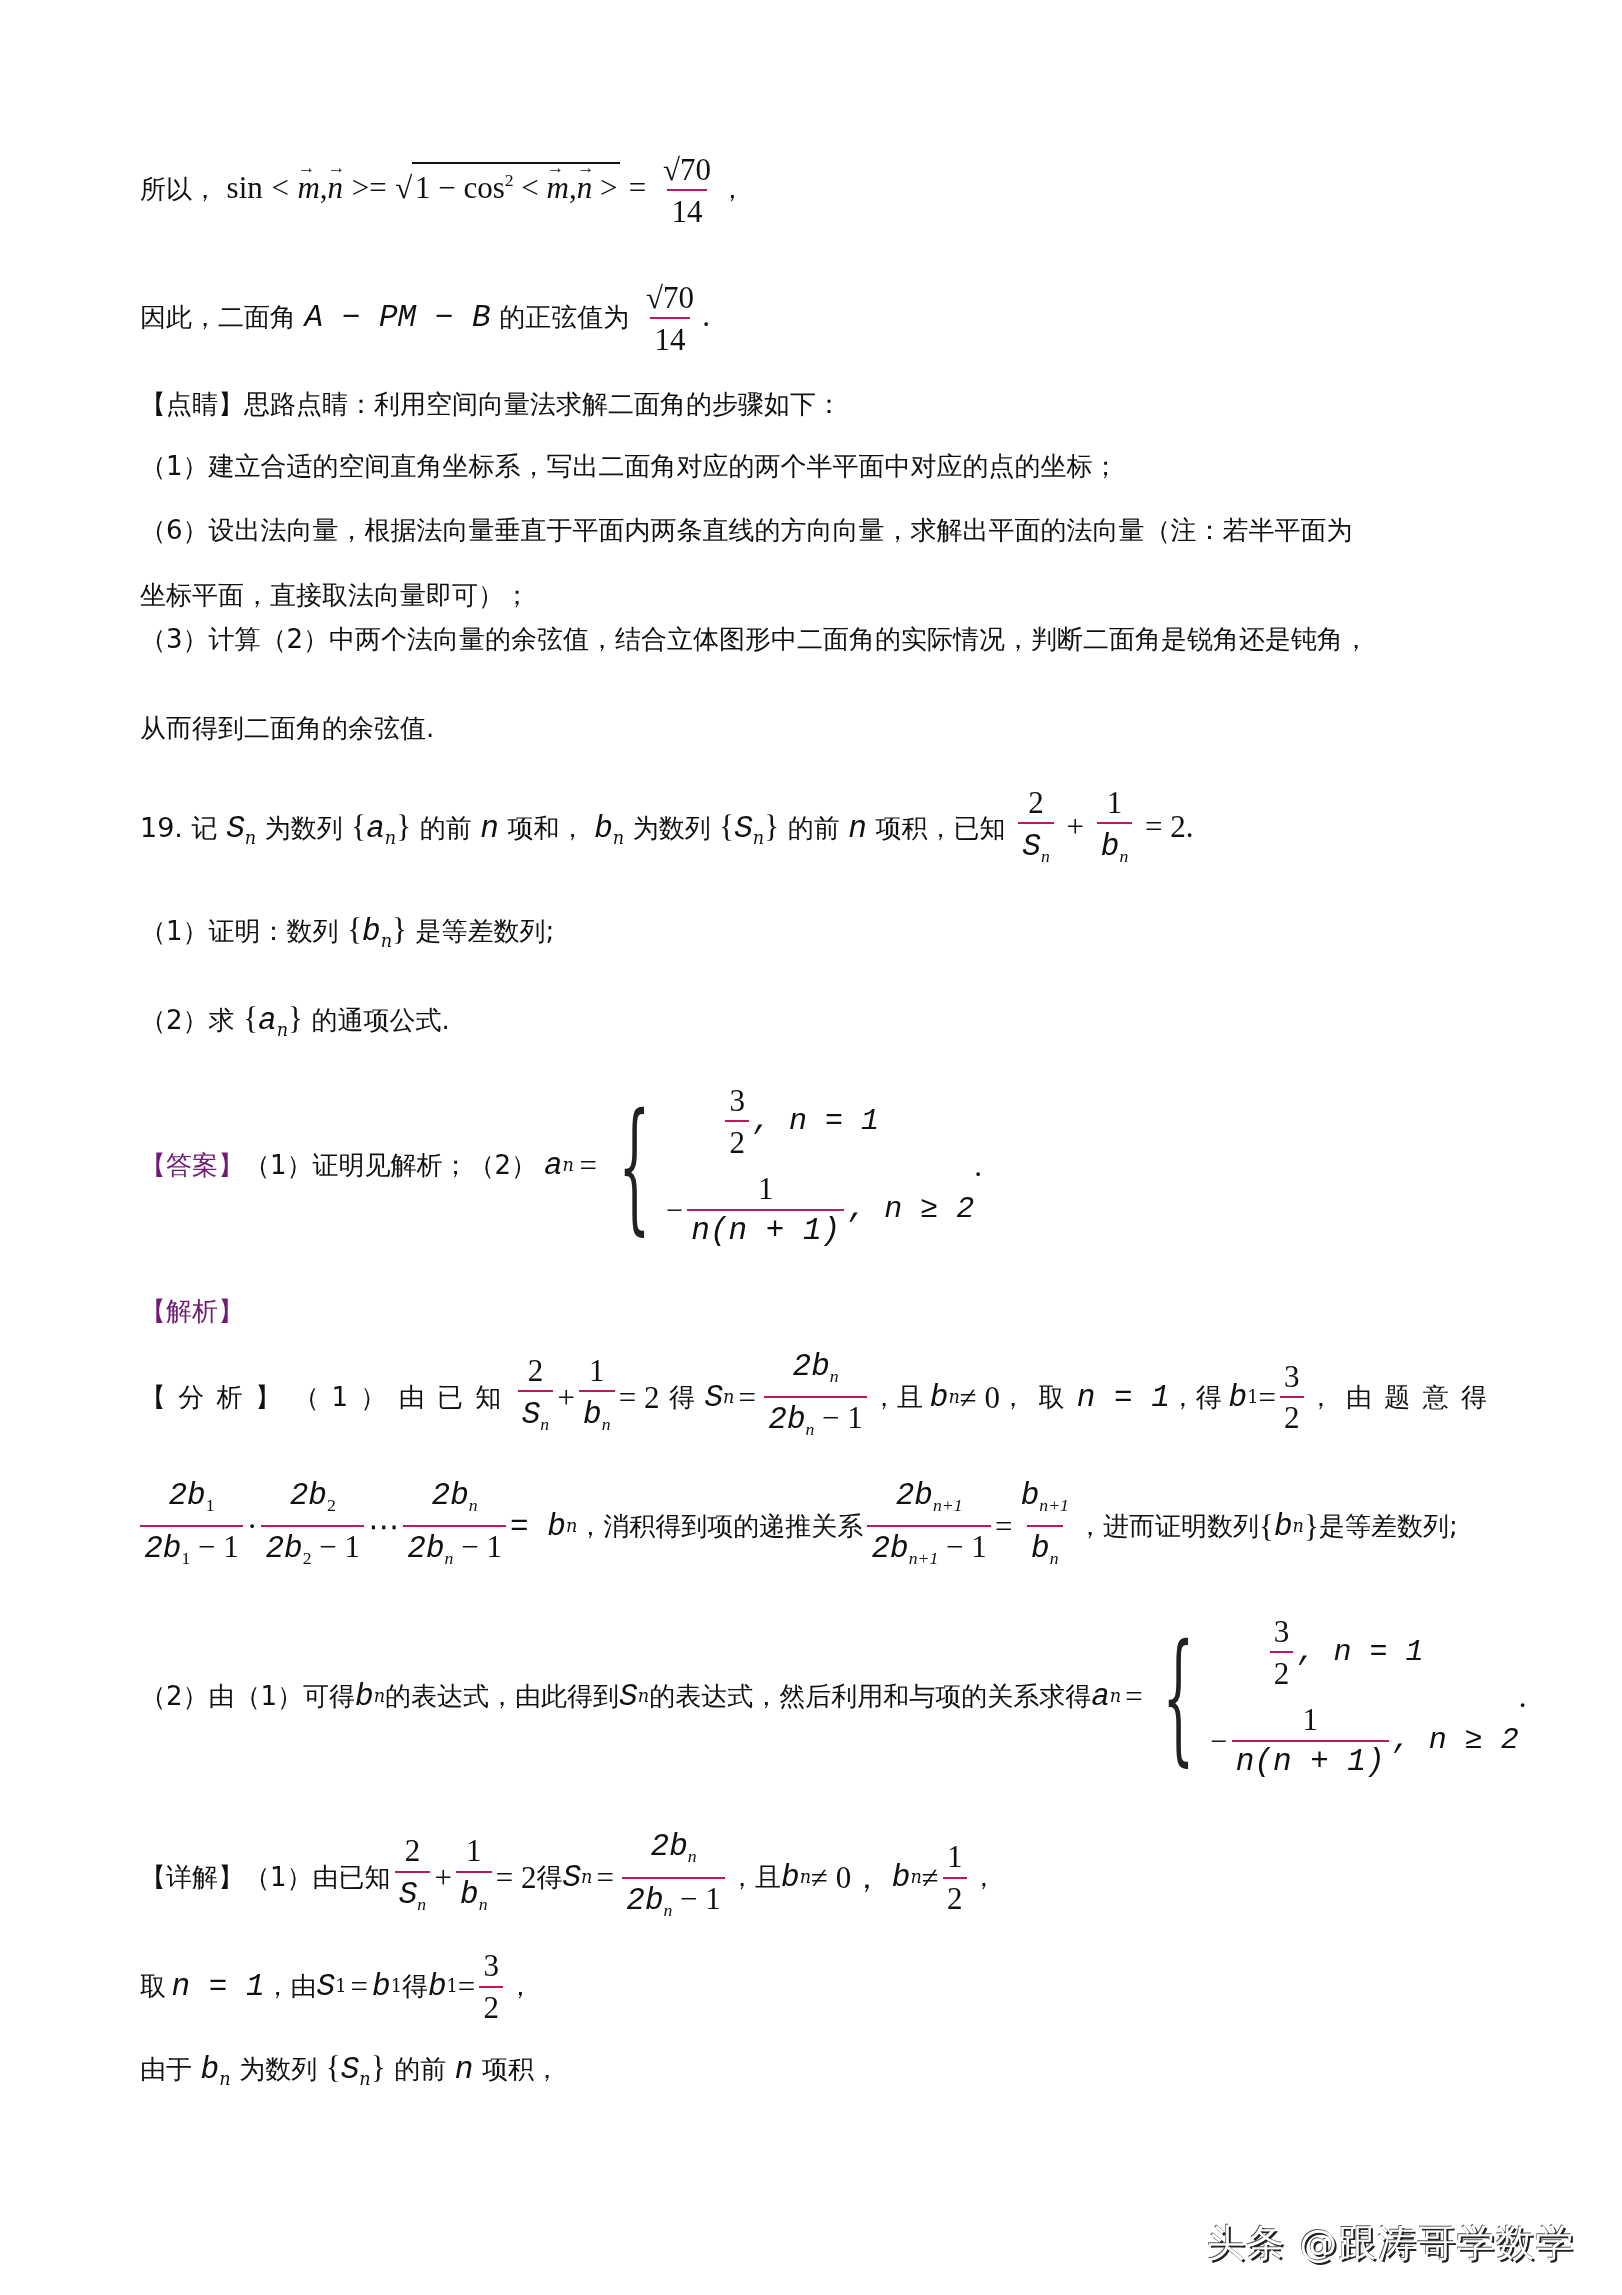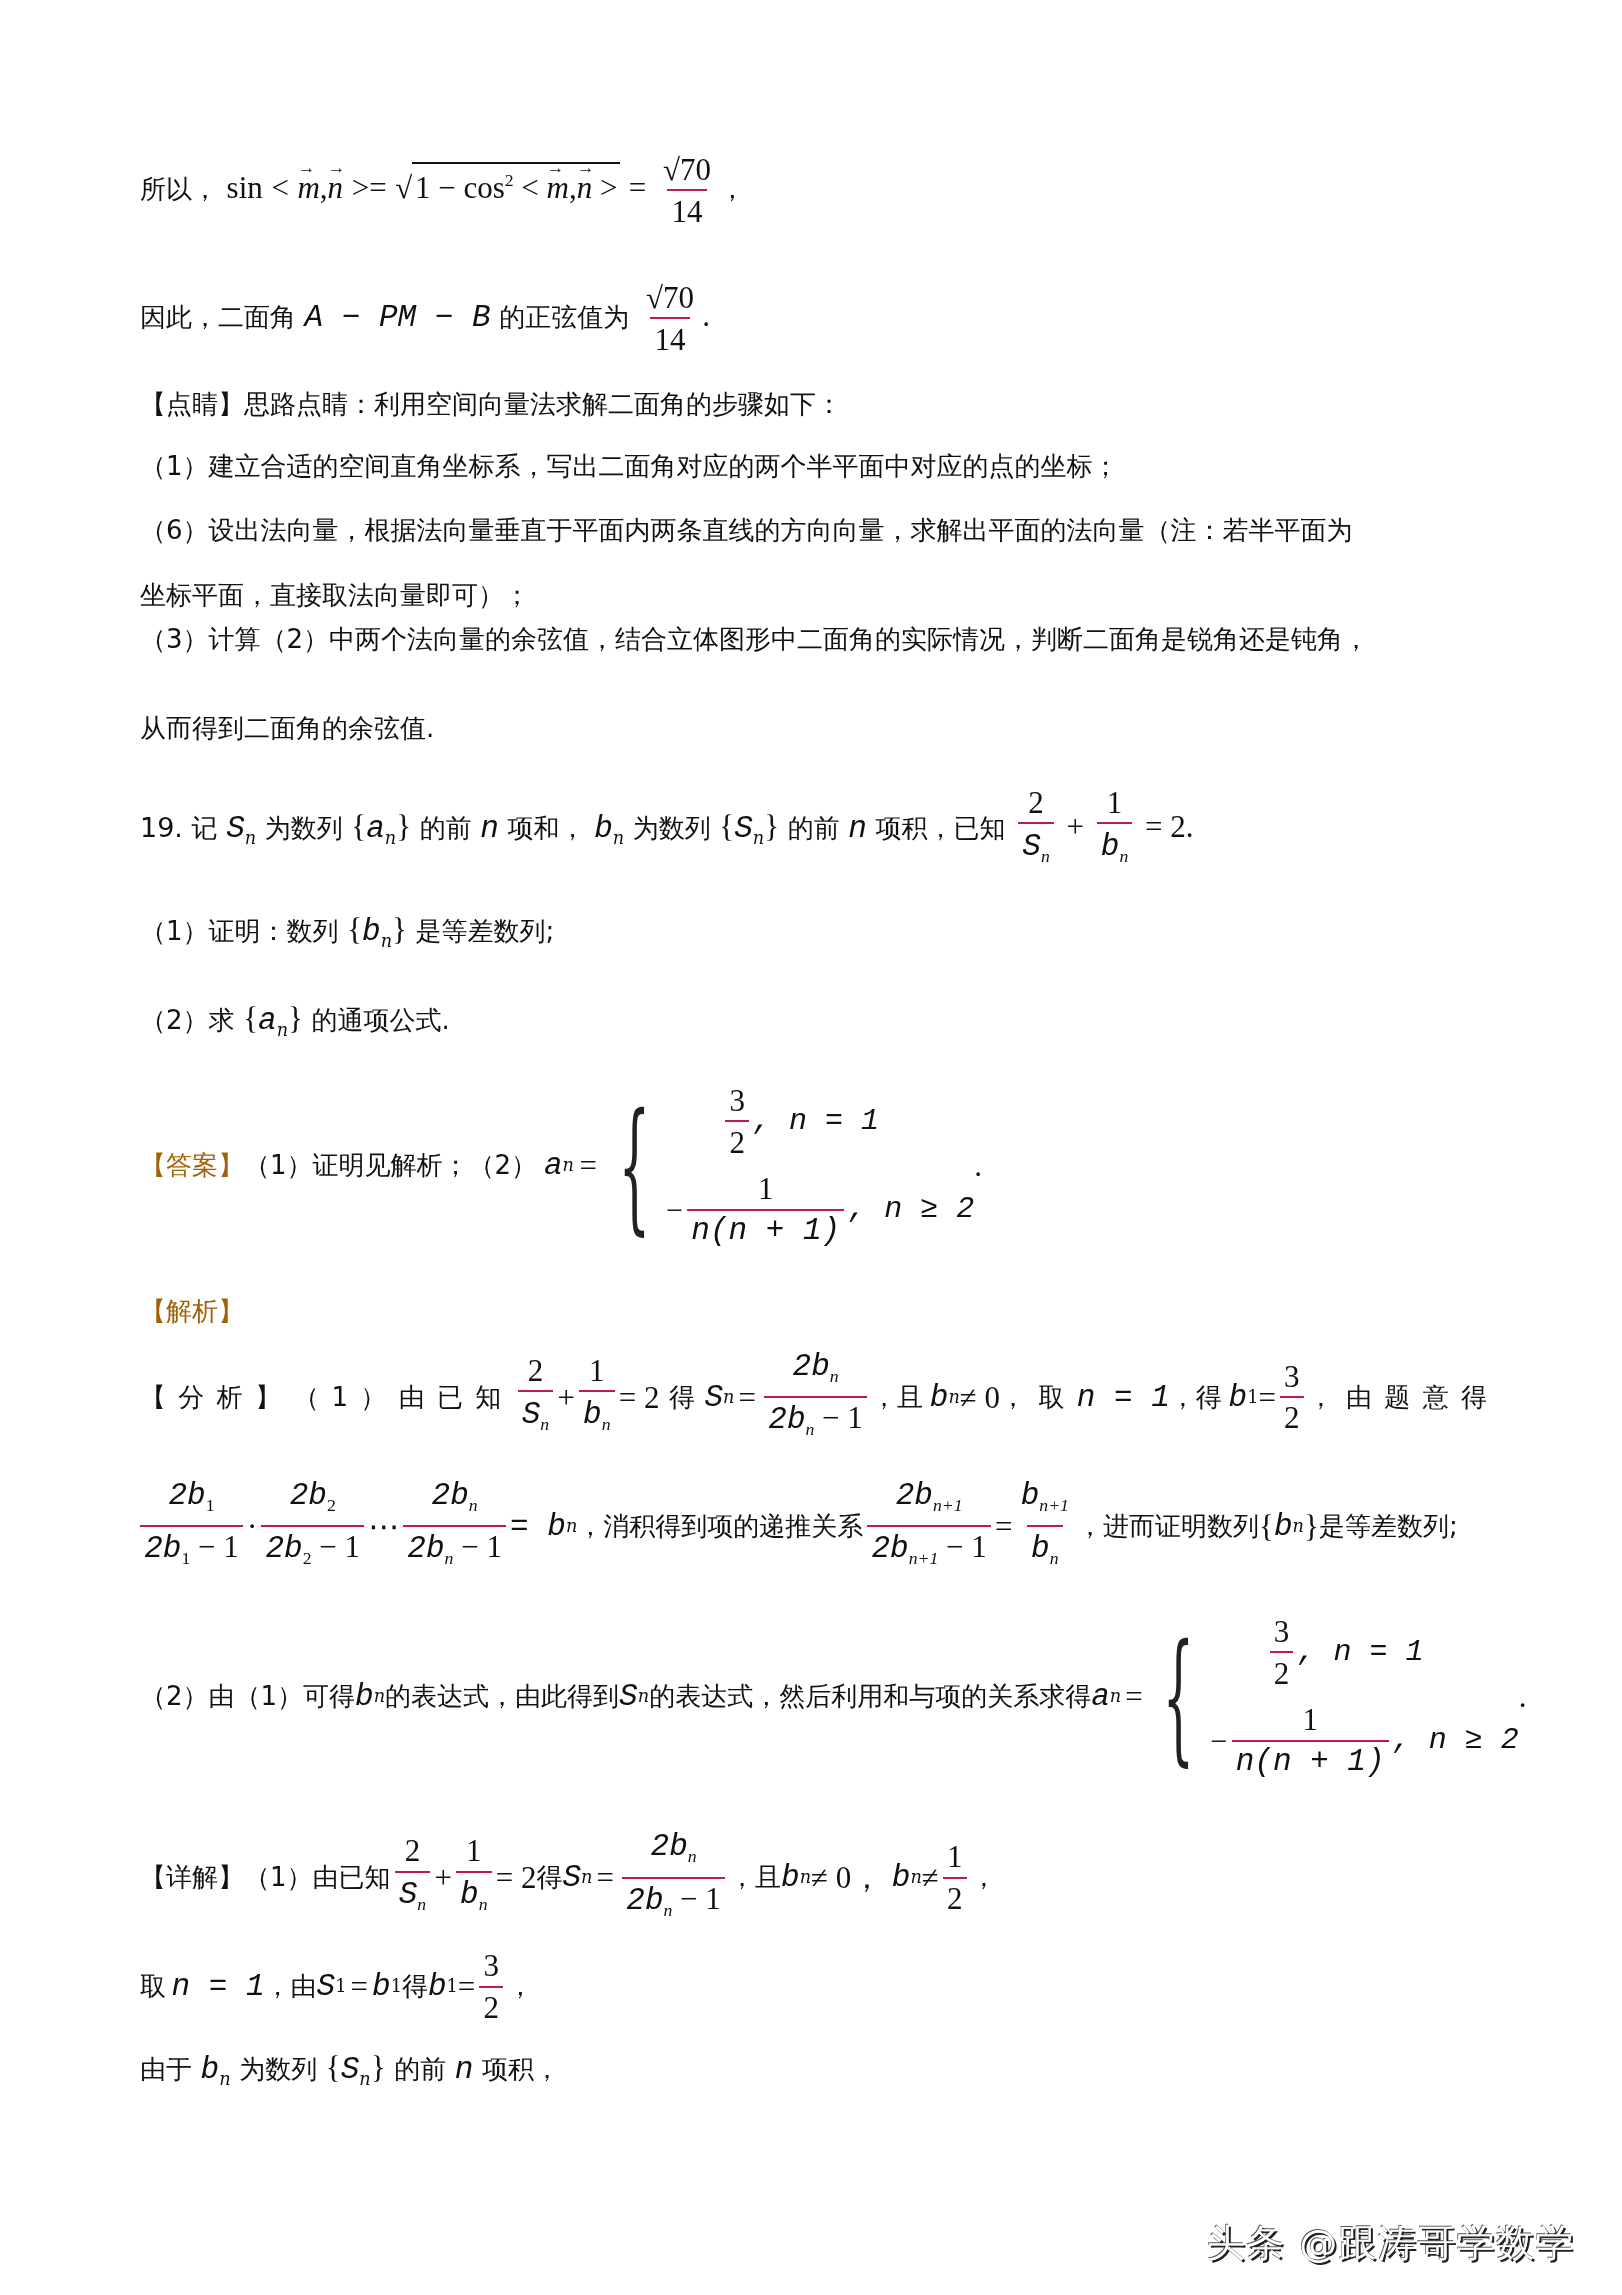--- a/index.html
+++ b/index.html
@@ -11,21 +11,21 @@
   .i { font-style: italic; font-family: Liberation Mono, monospace; }
   sub { font-size: 17.7px; vertical-align: -6.8px; font-style: italic; }
   sup { font-size: 17.7px; vertical-align: 12.3px; }
   .frac { display: inline-flex; flex-direction: column; align-items: center; vertical-align: middle; margin: 0 4.1px;
           font-family: "Liberation Serif", "DejaVu Serif", serif; font-size: 31px; line-height: 37px; }
   .frac .num { padding: 0 4.1px 1.4px; }
   .frac .den { border-top: 2px solid #be185d; padding: 1.4px 4.1px 0; }
   .sqrt { display: inline-block; border-top: 2px solid #111; padding: 0 2.7px; }
   .vec { position: relative; display: inline-block; font-style: italic; }
   .vec::before { content: "→"; position: absolute; top: -20.4px; left: 0; font-size: 17.7px; font-style: normal; }
-  .blue { color: #a16207; }
+  .blue { color: #701a75; }
   .brace-block { display: inline-flex; align-items: center; vertical-align: middle; }
   .brace { font-size: 143px; line-height: 143px; font-family: "DejaVu Serif", serif; transform: scaleX(0.35); margin: 0 -13.6px; color: #222; }
   .cases { display: inline-flex; flex-direction: column; gap: 9.5px; font-family: "Liberation Serif", serif; font-size: 30px; }
   .case { display: flex; align-items: center; }
   .spaced { letter-spacing: 12.3px; }
   .watermark { position: absolute; right: 48px; bottom: 26px; font-family: "DejaVu Sans", sans-serif; font-size: 38px;
                color: #ffffff; text-shadow: 2px 2px 0 #222, -0.7px -0.7px 0 #555; letter-spacing: 1.4px; }
 </style>
 </head>
 <body>

